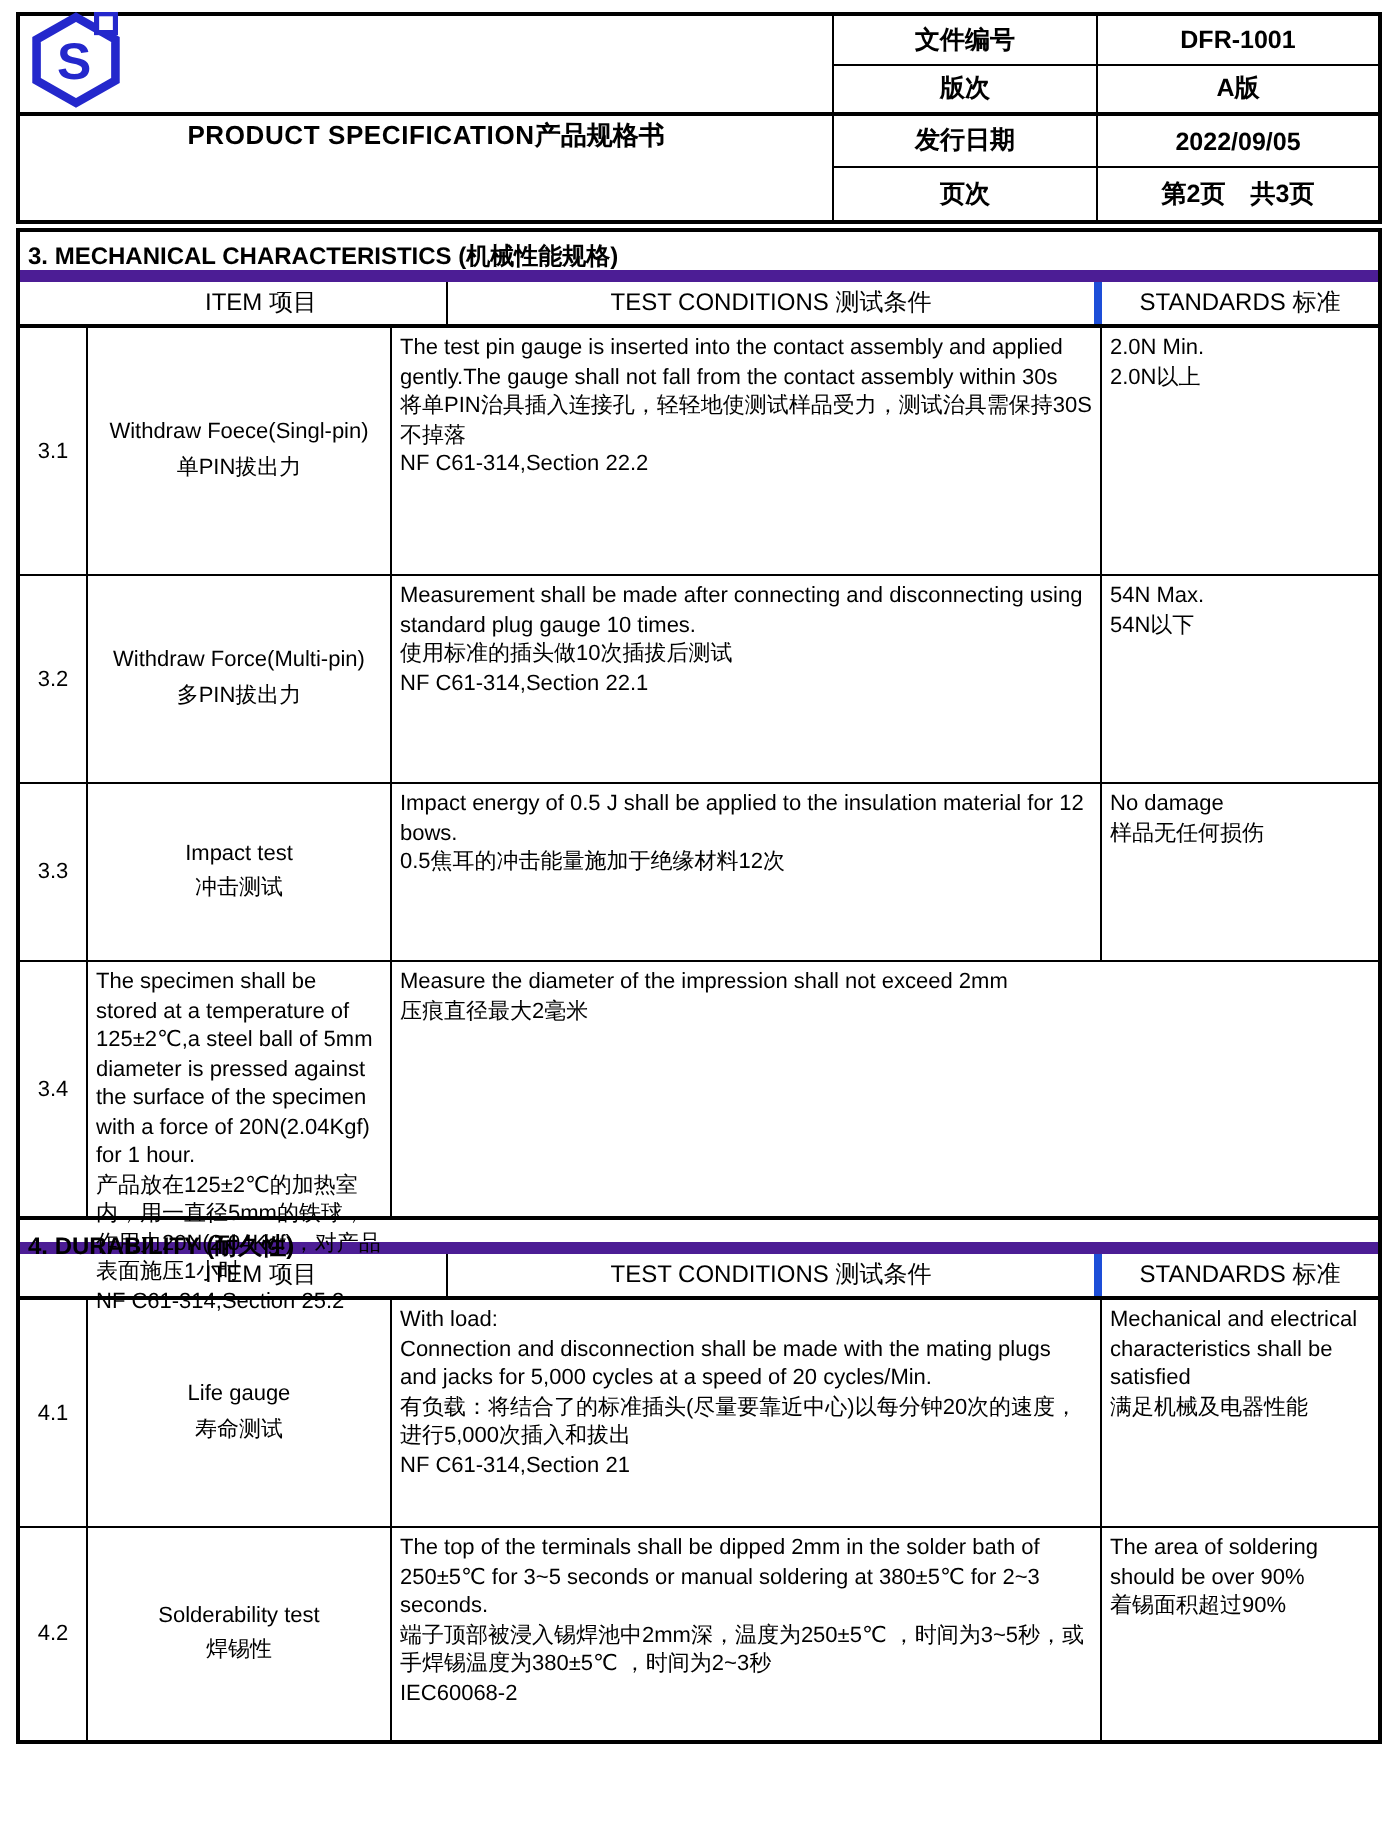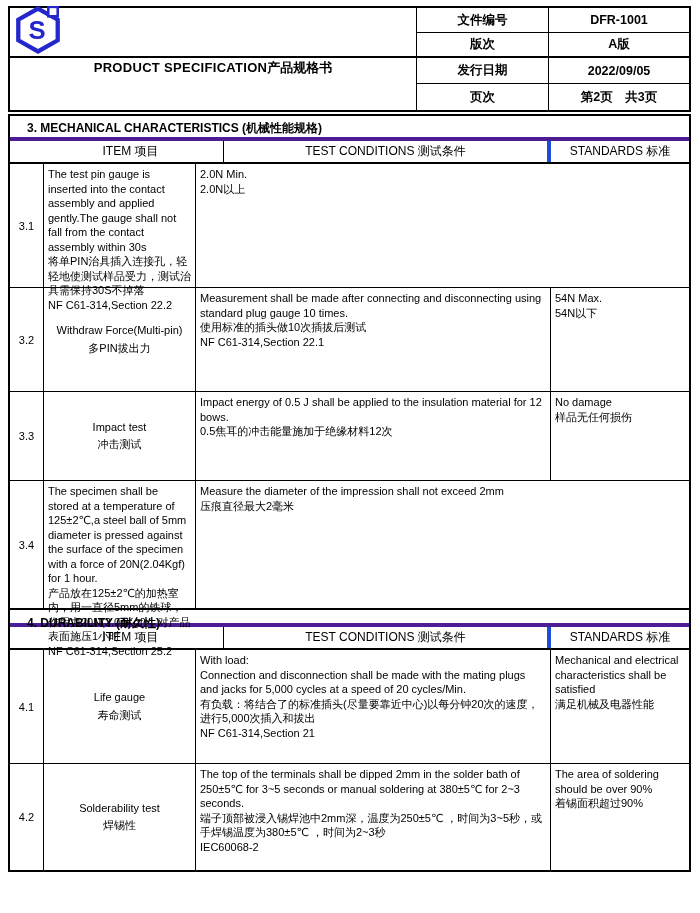--- a/index.html
+++ b/index.html
@@ -41,23 +41,23 @@
     border-bottom:1px solid #000;
   }
   .dh-label { border-right:1px solid #000; }
   .dh-thick { border-bottom:2px solid #000; }
   .dh-last { border-bottom:none; }
 
   
   .spec-body { border:2px solid #000; margin-top:2px; }
   .sec-title {
     height:25px; line-height:25px;
-    padding-left:17px;
+    padding-left:4px;
     font-size:12px; font-weight:bold;
-    border-bottom:4px solid #4c1d95;
+    border-bottom:6px solid #4c1d95;
   }
   .thead {
     display:grid; grid-template-columns:34px 152px 1fr 138px;
     height:23px; border-bottom:2px solid #000;padding-left:28px;
   }
   .thead .th {
     display:flex; align-items:center; justify-content:center;
     font-size:12px;
   }
   .th-item { grid-column:1 / 3; border-right:1px solid #000; }
@@ -126,20 +126,24 @@
     <div class="sec-title">3. MECHANICAL CHARACTERISTICS (机械性能规格)</div>
 
     <div class="thead">
       <div class="th th-item">ITEM 项目</div>
       <div class="th th-cond">TEST CONDITIONS 测试条件</div>
       <div class="th">STANDARDS 标准</div>
     </div>
 
     <div class="trow" style="height:124px">
       <div class="c no">3.1</div>
+      <div class="c item">
+        <div>Withdraw Foece(Singl-pin)</div>
+        <div>单PIN拔出力</div>
+      </div>
       <div class="c cond">
         <div class="pre">The test pin gauge is inserted into the contact assembly and applied gently.The gauge shall not fall from the contact assembly within 30s
 将单PIN治具插入连接孔，轻轻地使测试样品受力，测试治具需保持30S不掉落
 NF C61-314,Section 22.2</div>
       </div>
       <div class="c std">
         <div class="pre">2.0N Min.
 2.0N以上</div>
       </div>
     </div>

